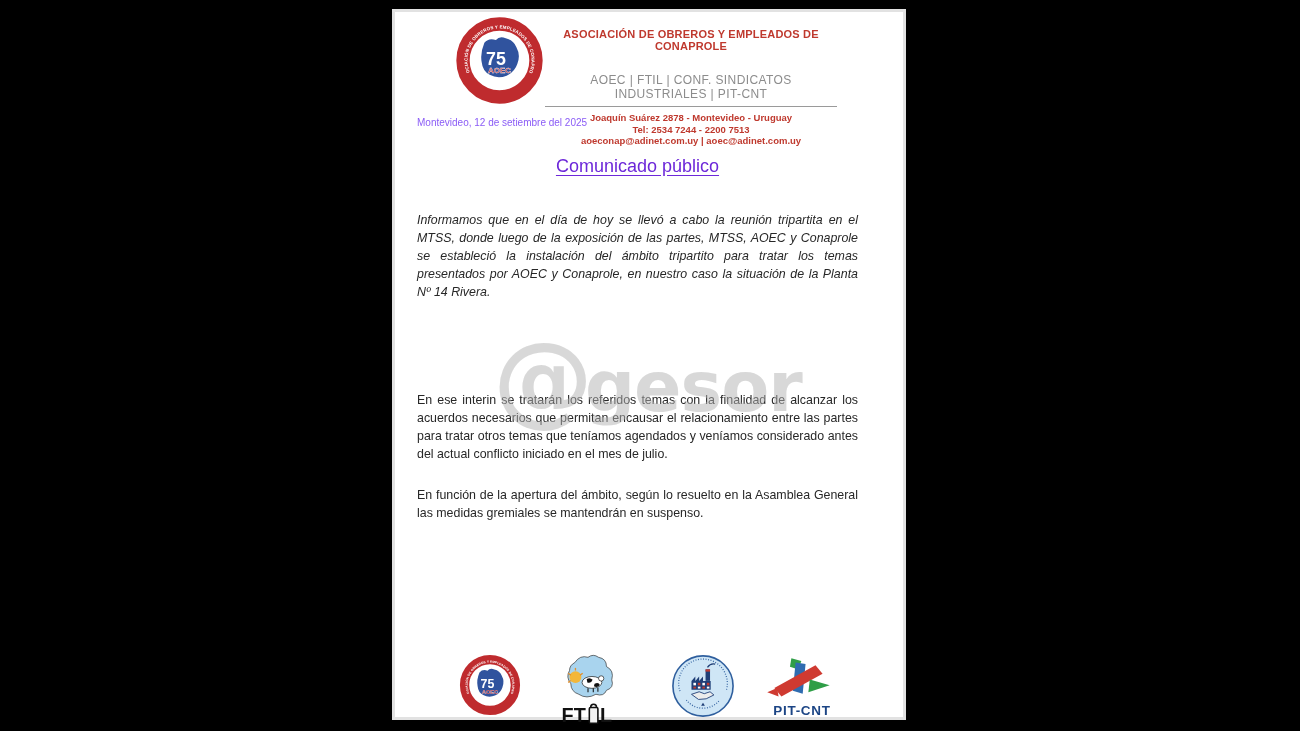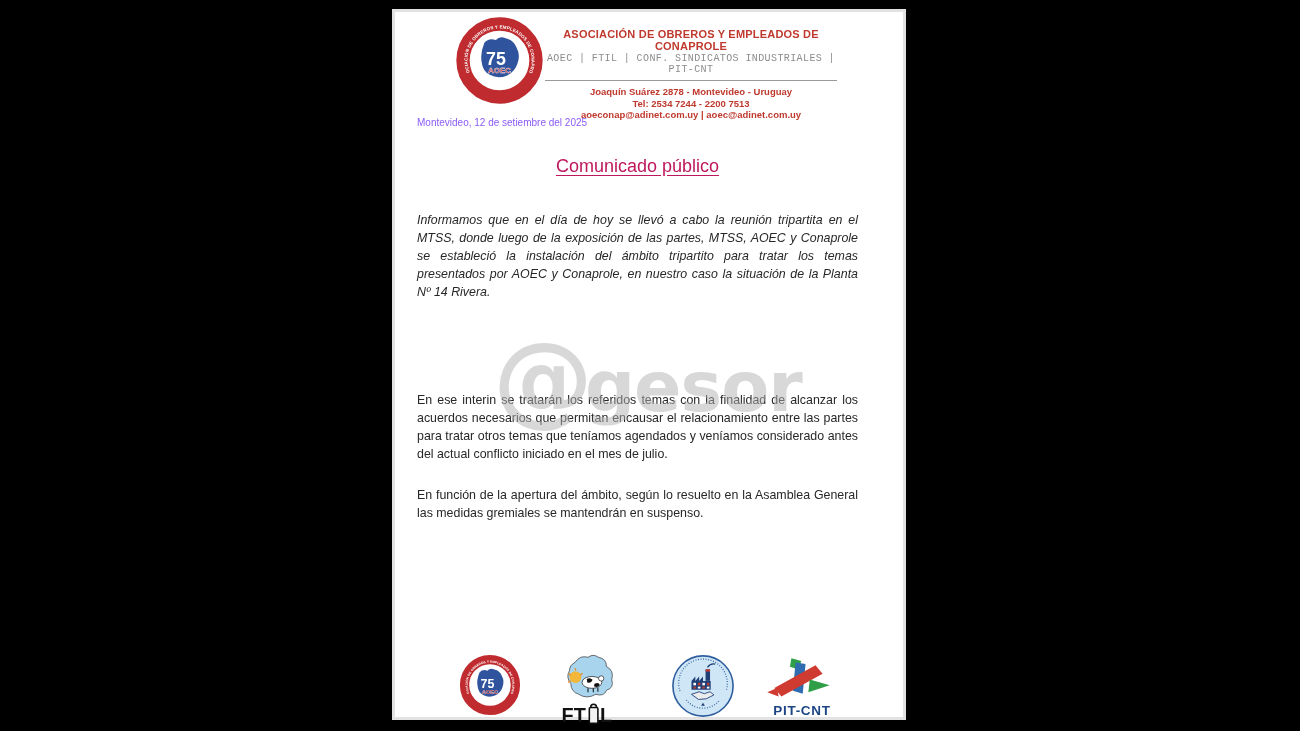--- a/index.html
+++ b/index.html
@@ -14,29 +14,29 @@
     width:514px; height:711px;
     background:#fff;
     border:3px solid #e2e2e2;
   }
   .page-inner { position:relative; width:100%; height:100%; }
 
   
   .logo-header { position:absolute; left:60px; top:4px; width:89px; height:89px; }
   .hdr-block { position:absolute; left:150px; top:16px; width:292px; text-align:center; }
   .org-name  { font-size:11px; font-weight:bold; color:#bf392e; letter-spacing:.2px; }
-  .affil     { font-size:10px; color:#8c8c8c; letter-spacing:.4px; margin-top:1px;font-family:Liberation Mono, monospace; }
+  .affil     { font-size:12px; color:#8c8c8c; letter-spacing:.4px; margin-top:21px; }
   .hdr-rule  { border:none; border-top:1px solid #9a9a9a; margin:5px 0 5px 0; }
   .addr      { font-size:9.5px; font-weight:bold; color:#bf392e; line-height:11.5px; }
 
   
   .date-line { position:absolute; left:22px; top:105px; width:441px; text-align:left;
                font-size:10px; color:#8b5cf6; }
   .doc-title { position:absolute; left:22px; top:144px; width:441px; text-align:center;
-               font-size:18px; color:#be185d; text-decoration:underline;
+               font-size:18px; color:#6d28d9; text-decoration:underline;
                text-underline-offset:3px; }
   .para { position:absolute; left:22px; width:441px;
           font-size:12.4px; line-height:18px; color:#272727;
           text-align:justify; }
   .p1 { top:199px;font-style:italic; } .p2 { top:303px; } .p3 { top:379px; } .p4 { top:474px; }
 
   
   .watermark { position:absolute; left:98px; top:318px; z-index:6;
                display:flex; align-items:center;
                color:#b3b3b3; opacity:.5; pointer-events:none;

